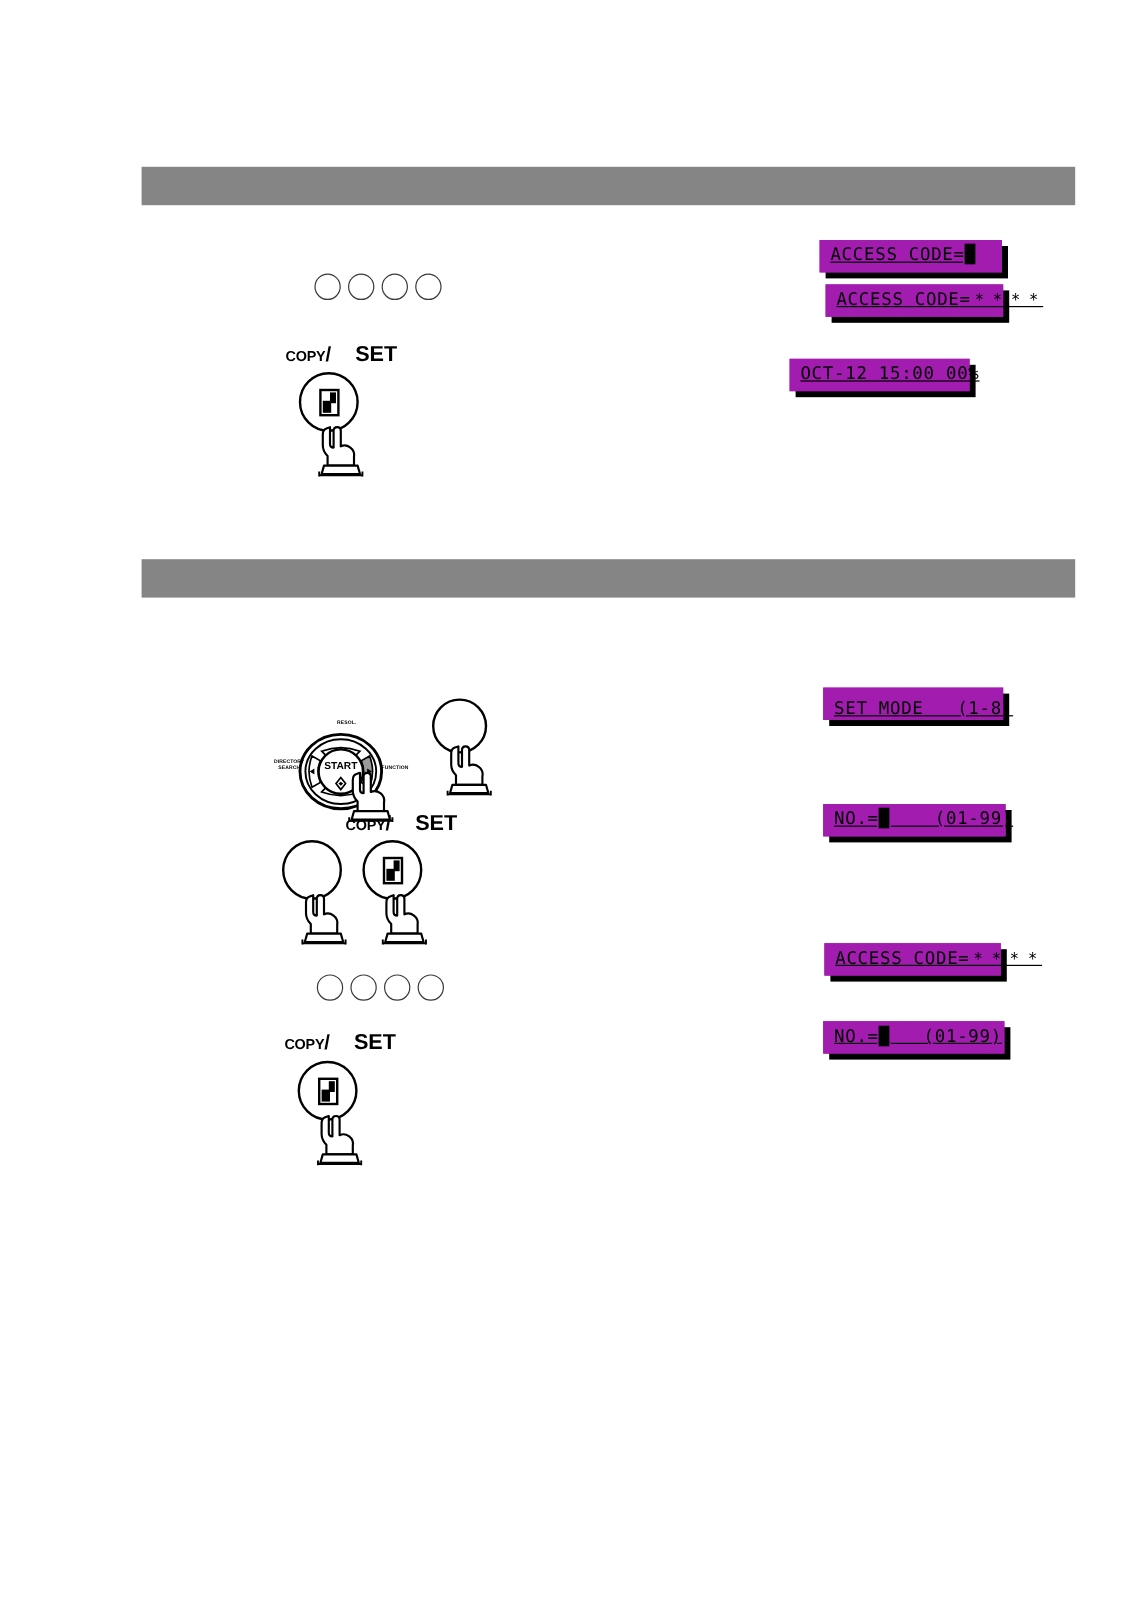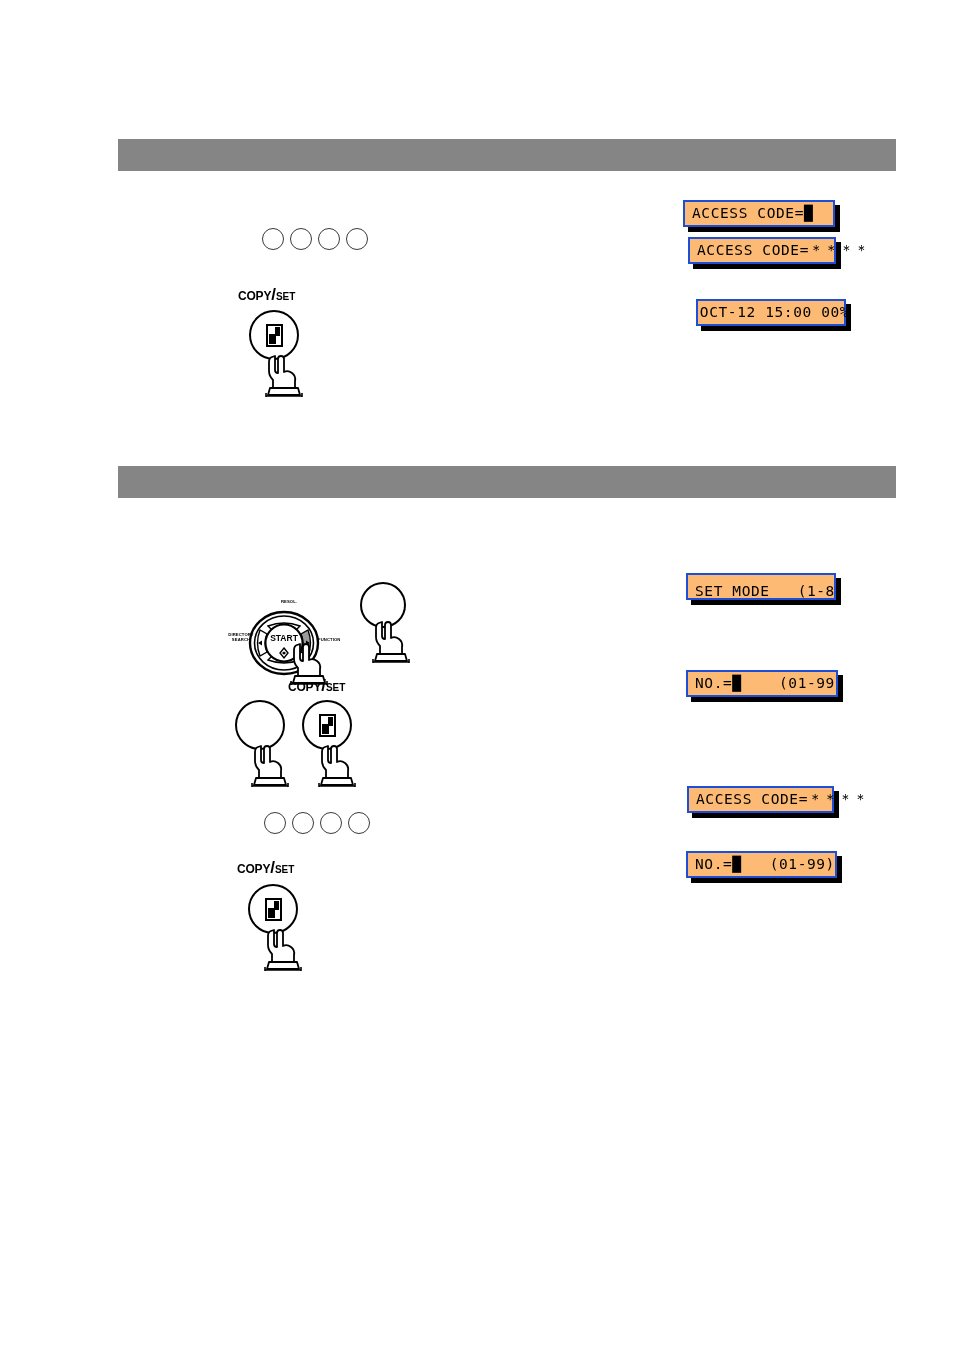--- a/index.html
+++ b/index.html
@@ -18,39 +18,40 @@
     left:118px;width:778px;height:32px;
     background:#858585;
   }
   #bar-1{top:139px;}
   #bar-2{top:466px;}
 
   
   .lcd{
     position:absolute;
     box-sizing:border-box;
-    background:#fdba74;
-    border:2px solid #1d4ed8;
+    background:#a21caf;
+    border:2px solid #a21caf;
     box-shadow:5px 5px 0 0 #000000;
     display:flex;
     align-items:center;
     height:27px;
+    text-decoration:underline;
   }
   .lcd span{
     font-family:"DejaVu Sans Mono","Liberation Mono",monospace;
     font-size:14.5px;
     letter-spacing:0.6px;
     color:#000000;
     white-space:pre;
     padding-left:7px;
     line-height:1;
   }
   #lcd-1{left:683px;top:200px;width:152px;}
   #lcd-2{left:688px;top:237px;width:148px;}
-  #lcd-3{left:696px;top:299px;width:150px;justify-content:center;}
+  #lcd-3{left:658px;top:299px;width:150px;}
   #lcd-4{left:686px;top:573px;width:150px;align-items:flex-end;}
   #lcd-5{left:686px;top:670px;width:152px;}
   #lcd-6{left:687px;top:786px;width:147px;}
   #lcd-7{left:686px;top:851px;width:151px;}
 
   
   .keypad{position:absolute;display:flex;gap:6px;}
   .keypad .key{
     width:22px;height:22px;border-radius:50%;
     border:1.4px solid #3a3a3a;
@@ -62,21 +63,21 @@
 
   
   .copyset-label{
     position:absolute;
     color:#000;
     font-weight:bold;
     white-space:nowrap;
   }
   .copyset-label .big{font-size:12px;letter-spacing:-0.2px;}
   .copyset-label .slash{font-size:17px;}
-  .copyset-label .small{font-size:10px;}
+  .copyset-label .small{font-size:18px;margin-left:20px;}
   #cs-label-1{left:238px;top:285px;}
   #cs-label-2{left:288px;top:676px;}
   #cs-label-3{left:237px;top:858px;}
 
   
   .btn-group{position:absolute;width:76px;height:92px;}
   .btn-circle{
     position:absolute;left:0;top:0;
     width:50px;height:50px;border-radius:50%;
     border:2.5px solid #000;

